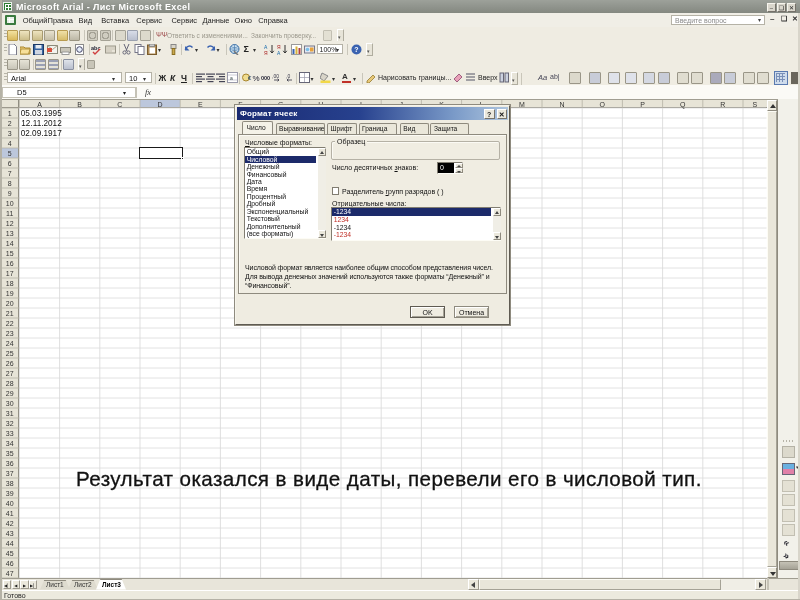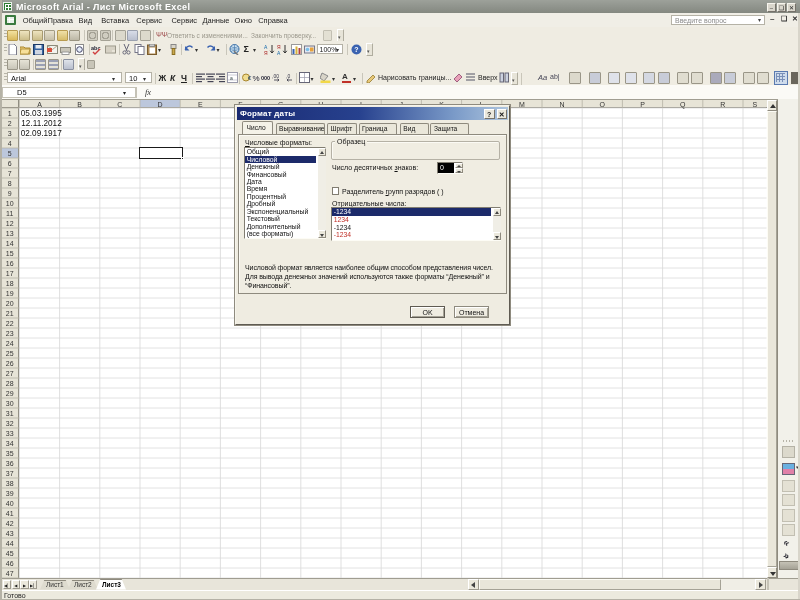--- a/index.html
+++ b/index.html
@@ -604,21 +604,21 @@
       <div style="left:3.2px;top:2.2px;width:0;height:0;border-top:3px solid transparent;border-bottom:3px solid transparent;border-left:4px solid #444;"></div>
     </div>
 <div style="left:766.5px;top:578px;width:2px;height:12px;background:#c5c2b6;"></div>
 <div style="left:0;top:590px;width:800px;height:10px;background:#eceade;border-top:1px solid #fff;"></div>
 <div class="txt" style="left:4px;top:591.5px;font-size:7px;color:#222;">Готово</div>
 <div style="left:0;top:0;width:2px;height:600px;background:#b5b2a6;"></div>
 <div style="left:798px;top:13px;width:2px;height:587px;background:#d8d5ca;"></div>
 <div style="left:0;top:598.5px;width:800px;height:1.5px;background:#b5b2a6;"></div>
 <div style="left:235px;top:105px;width:275px;height:220px;background:#efece1;border:1.5px solid;border-color:#f6f4eb #5f5b52 #5f5b52 #f6f4eb;outline:1px solid #8e8a7e;"></div>
 <div style="left:237px;top:107px;width:271px;height:13px;background:linear-gradient(90deg,#1a2a72 0%,#27418e 45%,#7a9ac8 80%,#aec5de 100%);"></div>
-<div class="txt" style="left:240px;top:108.5px;font-size:8px;font-weight:bold;color:#fff;letter-spacing:.2px;">Формат даты</div>
+<div class="txt" style="left:240px;top:108.5px;font-size:8px;font-weight:bold;color:#fff;letter-spacing:.2px;">Формат ячеек</div>
 <div style="left:484px;top:108.5px;width:10.5px;height:10px;background:#ebe8dc;border:1px solid #fff;border-right-color:#76726a;border-bottom-color:#76726a;font-size:7px;font-weight:bold;color:#222;text-align:center;line-height:9px;">?</div>
 <div style="left:496.5px;top:108.5px;width:10.5px;height:10px;background:#ebe8dc;border:1px solid #fff;border-right-color:#76726a;border-bottom-color:#76726a;font-size:7px;font-weight:bold;color:#222;text-align:center;line-height:9.5px;">✕</div>
 <div style="left:241.6px;top:121px;width:31.4px;height:13px;background:#f4f2e8;border:1px solid #8e8a7e;border-bottom:none;border-radius:2px 2px 0 0;z-index:3;"></div>
 <div class="txt" style="left:246.6px;top:123.5px;font-size:6.6px;color:#111;z-index:4;">Число</div>
 <div style="left:275.6px;top:123px;width:49.7px;height:11px;background:#eae7da;border:1px solid #8e8a7e;border-bottom:none;border-radius:2px 2px 0 0;"></div>
 <div class="txt" style="left:279.1px;top:124.5px;font-size:6.6px;color:#111;">Выравнивание</div>
 <div style="left:327px;top:123px;width:29.7px;height:11px;background:#eae7da;border:1px solid #8e8a7e;border-bottom:none;border-radius:2px 2px 0 0;"></div>
 <div class="txt" style="left:330.5px;top:124.5px;font-size:6.6px;color:#111;">Шрифт</div>
 <div style="left:358.5px;top:123px;width:38.7px;height:11px;background:#eae7da;border:1px solid #8e8a7e;border-bottom:none;border-radius:2px 2px 0 0;"></div>
 <div class="txt" style="left:362.0px;top:124.5px;font-size:6.6px;color:#111;">Граница</div>
@@ -672,12 +672,13 @@
       <div style="left:1.5px;top:2.2px;width:0;height:0;border-left:2.2px solid transparent;border-right:2.2px solid transparent;border-bottom:3px solid #444;"></div>
     </div>
 <div style="left:492.5px;top:232px;width:8px;height:8px;background:#ebe8dc;border:1px solid #fff;border-right-color:#8e8a7e;border-bottom-color:#8e8a7e;">
       <div style="left:1.5px;top:2.5px;width:0;height:0;border-left:2.2px solid transparent;border-right:2.2px solid transparent;border-top:3px solid #444;"></div>
     </div>
 <div class="txt" style="left:245px;top:263.5px;font-size:7px;color:#111;letter-spacing:-0.1px;">Числовой формат является наиболее общим способом представления чисел.</div>
 <div class="txt" style="left:245px;top:272.7px;font-size:7px;color:#111;letter-spacing:-0.1px;">Для вывода денежных значений используются также форматы “Денежный” и</div>
 <div class="txt" style="left:245px;top:281.9px;font-size:7px;color:#111;letter-spacing:-0.1px;">“Финансовый”.</div>
 <div style="left:410px;top:306px;width:35px;height:12px;background:#efece1;border:1px solid #5f5b52;box-shadow:inset 1px 1px 0 #fff,inset -1px -1px 0 #a5a296;font-size:7px;color:#111;text-align:center;line-height:11px;">OK</div>
 <div style="left:454px;top:306px;width:35px;height:12px;background:#efece1;border:1px solid #8e8a7e;box-shadow:inset 1px 1px 0 #fff,inset -1px -1px 0 #a5a296;font-size:7px;color:#111;text-align:center;line-height:11px;">Отмена</div>
+<div class="txt" id="ov2" style="left:76px;top:467px;font-size:20.6px;color:#111;-webkit-text-stroke:0.3px #111;letter-spacing:0.42px;">Результат оказался в виде даты, перевели его в числовой тип.</div>
 </div>
 </body></html>

